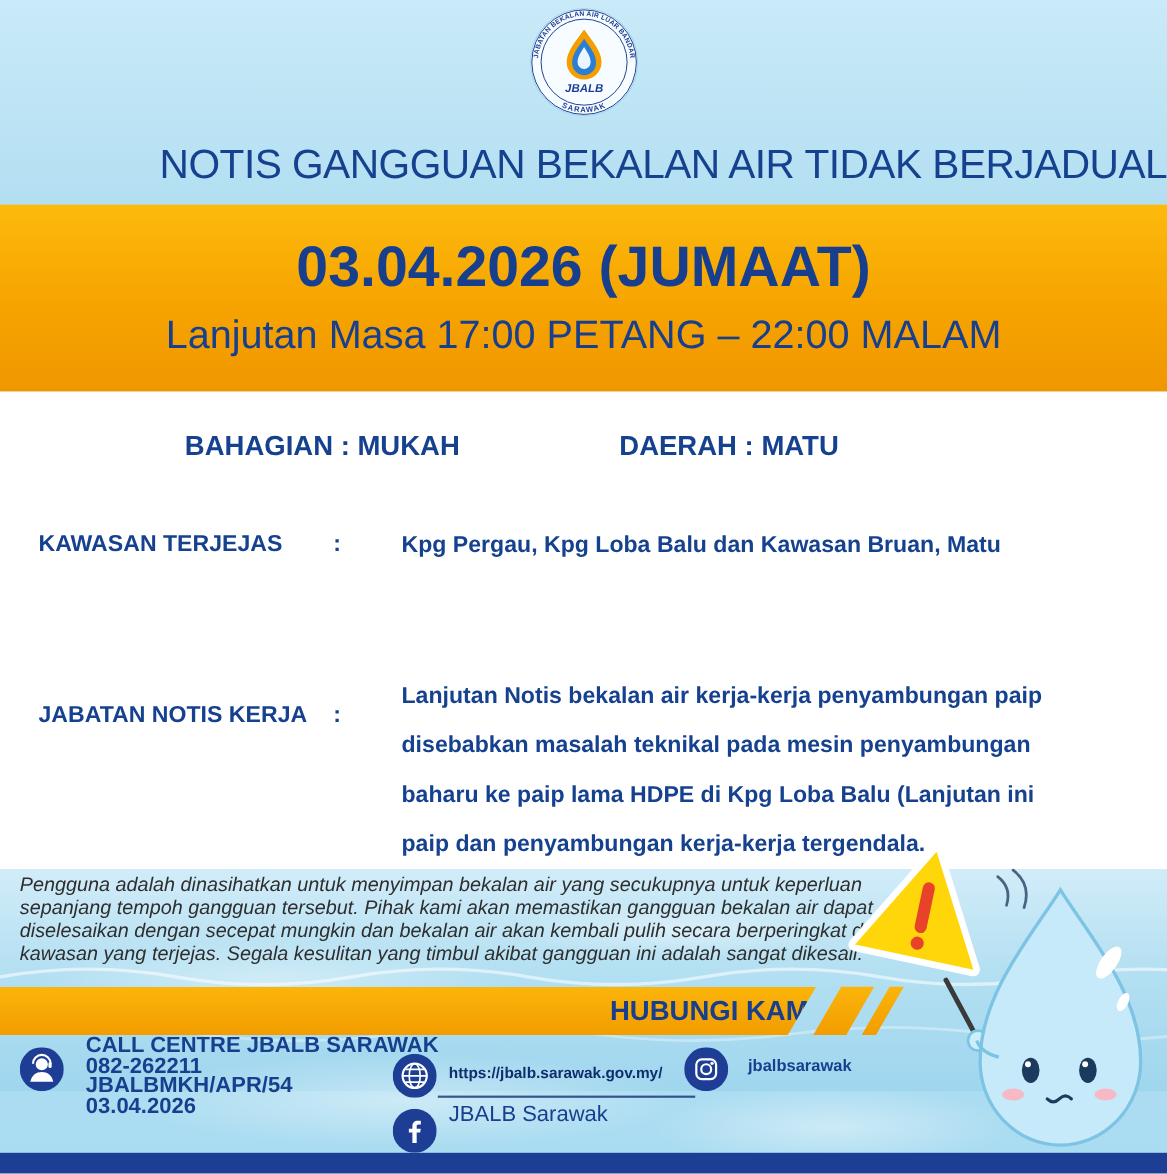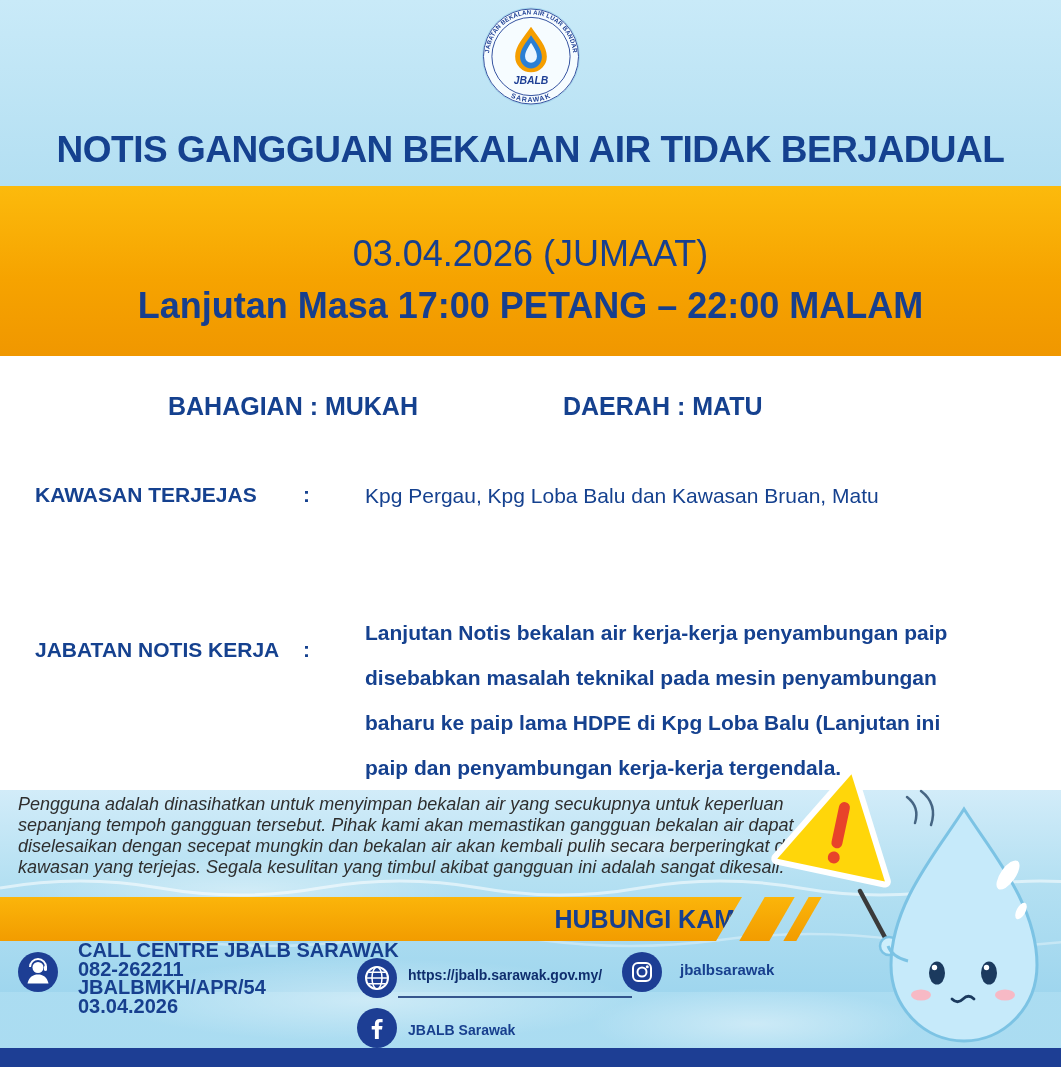--- a/index.html
+++ b/index.html
@@ -2,35 +2,35 @@
 <html><head>
 <meta charset="utf-8">
 <style>
   *{margin:0;padding:0;box-sizing:border-box}
   body{font-family:"Liberation Sans",sans-serif;background:#e8f4fb}
   .page{position:relative;width:1061px;height:1067px;overflow:hidden;background:linear-gradient(180deg,#c6e9f8 0%,#b5e0f3 40%,#aadcf1 100%)}
 
   
   .sec-top{position:absolute;left:0;top:0;width:100%;height:186px;background:linear-gradient(180deg,#c9eaf8,#b3dff2)}
   .logo{position:absolute;left:50%;top:7px;transform:translateX(-50%);width:99px;height:99px}
-  .title{position:absolute;left:0;top:129px;width:100%;text-align:center;font-size:37px;font-weight:bold;letter-spacing:-0.5px;color:#15418f;white-space:nowrap}
+  .title{position:absolute;left:0;top:129px;width:100%;text-align:right;font-size:37px;font-weight:normal;letter-spacing:-0.5px;color:#15418f;white-space:nowrap}
 
   
   .sec-banner{position:absolute;left:0;top:186px;width:100%;height:170px;background:linear-gradient(180deg,#fcba0c 0%,#f6a300 55%,#f09700 100%);color:#173f8e;text-align:center}
-  .banner-date{padding-top:47px;font-size:36px;font-weight:normal}
-  .banner-time{padding-top:10px;font-size:36px;font-weight:bold}
+  .banner-date{padding-top:27px;font-size:52px;font-weight:bold}
+  .banner-time{padding-top:10px;font-size:36px;font-weight:normal}
 
   
   .sec-white{position:absolute;left:0;top:356px;width:100%;height:479px;background:#ffffff;color:#15418f}
   .region{position:absolute;top:36px;font-size:25px;font-weight:bold}
   .bahagian{left:168px}.daerah{left:563px}
   .row-label{position:absolute;left:35px;font-size:21px;font-weight:bold}
   .row-colon{position:absolute;left:303px;font-size:21px;font-weight:bold}
   .kawasan-label,.kawasan-colon{top:127px}
-  .kawasan-value{position:absolute;left:365px;top:128px;width:600px;font-size:21px;font-weight:normal}
+  .kawasan-value{position:absolute;left:365px;top:128px;width:600px;font-size:21px;font-weight:bold}
   .huraian-label,.huraian-colon{top:282px}
   .huraian-value{position:absolute;left:365px;top:254px;width:620px;font-size:21px;font-weight:bold;line-height:45px}
   .huraian-value div{white-space:nowrap}
 
   
   .sec-water{position:absolute;left:0;top:790px;width:100%;height:202px;background:linear-gradient(180deg,#d2ecf9 0%,#b4e0f2 45%,#9fd6ee 100%)}
   .ripple{position:absolute;border-radius:50%;background:radial-gradient(closest-side,rgba(255,255,255,.40),rgba(255,255,255,0))}
   .r1{left:30px;top:66px;width:430px;height:70px}
   .r2{left:470px;top:30px;width:300px;height:52px}
   .r3{left:110px;top:168px;width:520px;height:84px}
@@ -46,21 +46,21 @@
 
   .contact-icon{position:absolute;width:40px;height:40px}
   .ci-call{left:18px;top:162px}
   .ci-web{left:357px;top:168px}
   .ci-insta{left:622px;top:162px}
   .ci-fb{left:357px;top:218px}
   .call-text{position:absolute;left:78px;top:151px;font-size:20px;font-weight:bold;color:#173f8e;line-height:18.5px}
   .web-text{position:absolute;left:408px;top:177px;font-size:14px;font-weight:bold;color:#0f2e6e}
   .url-line{position:absolute;left:398px;top:206px;width:234px;height:2px;background:#1c3c7a;opacity:.85}
   .insta-text{position:absolute;left:680px;top:171px;font-size:15px;font-weight:bold;color:#173f8e}
-  .fb-text{position:absolute;left:408px;top:232px;font-size:14px;font-weight:bold;color:#173f8e}
+  .fb-text{position:absolute;left:408px;top:212px;font-size:20px;font-weight:normal;color:#173f8e}
 
   .bottom-bar{position:absolute;left:0;top:1048px;width:100%;height:19px;background:#1d3e94}
 
   .mascot{position:absolute;left:761px;top:753px;width:300px;height:312px;z-index:5}
   .shake{stroke:#2e4e6e;stroke-width:2.5;fill:none;stroke-linecap:round;opacity:.85}
 </style>
 </head>
 <body>
 
 <div class="page">

